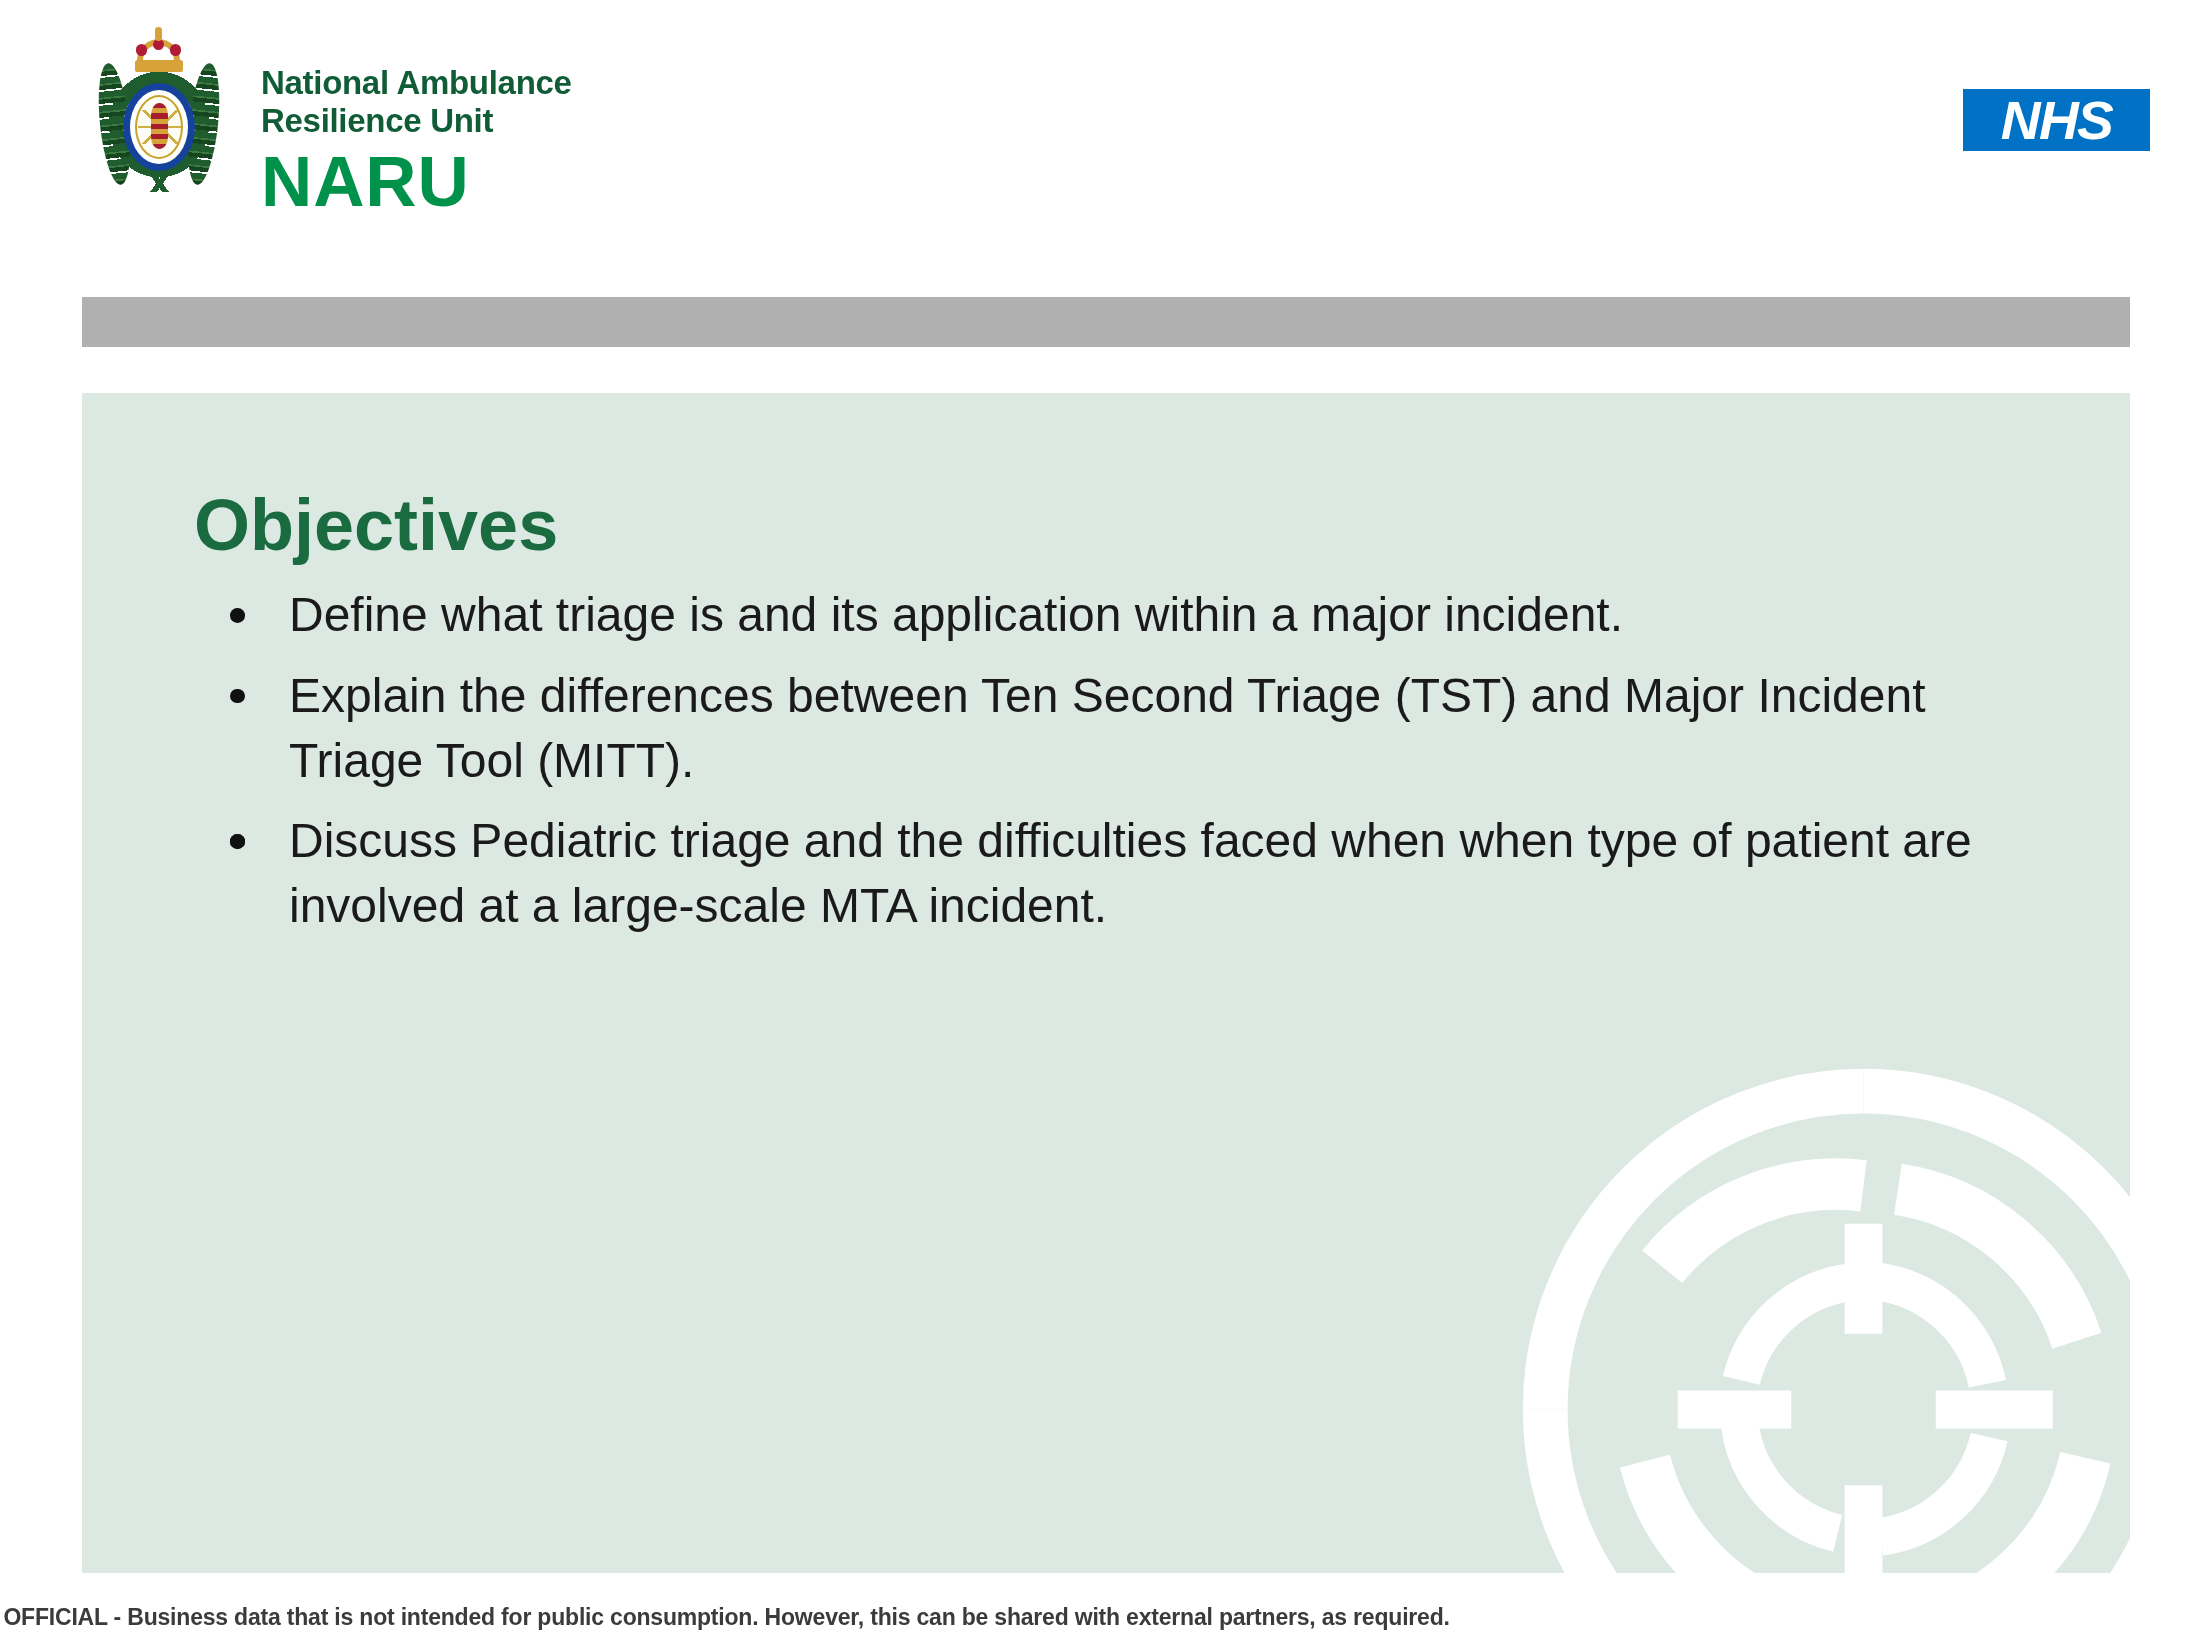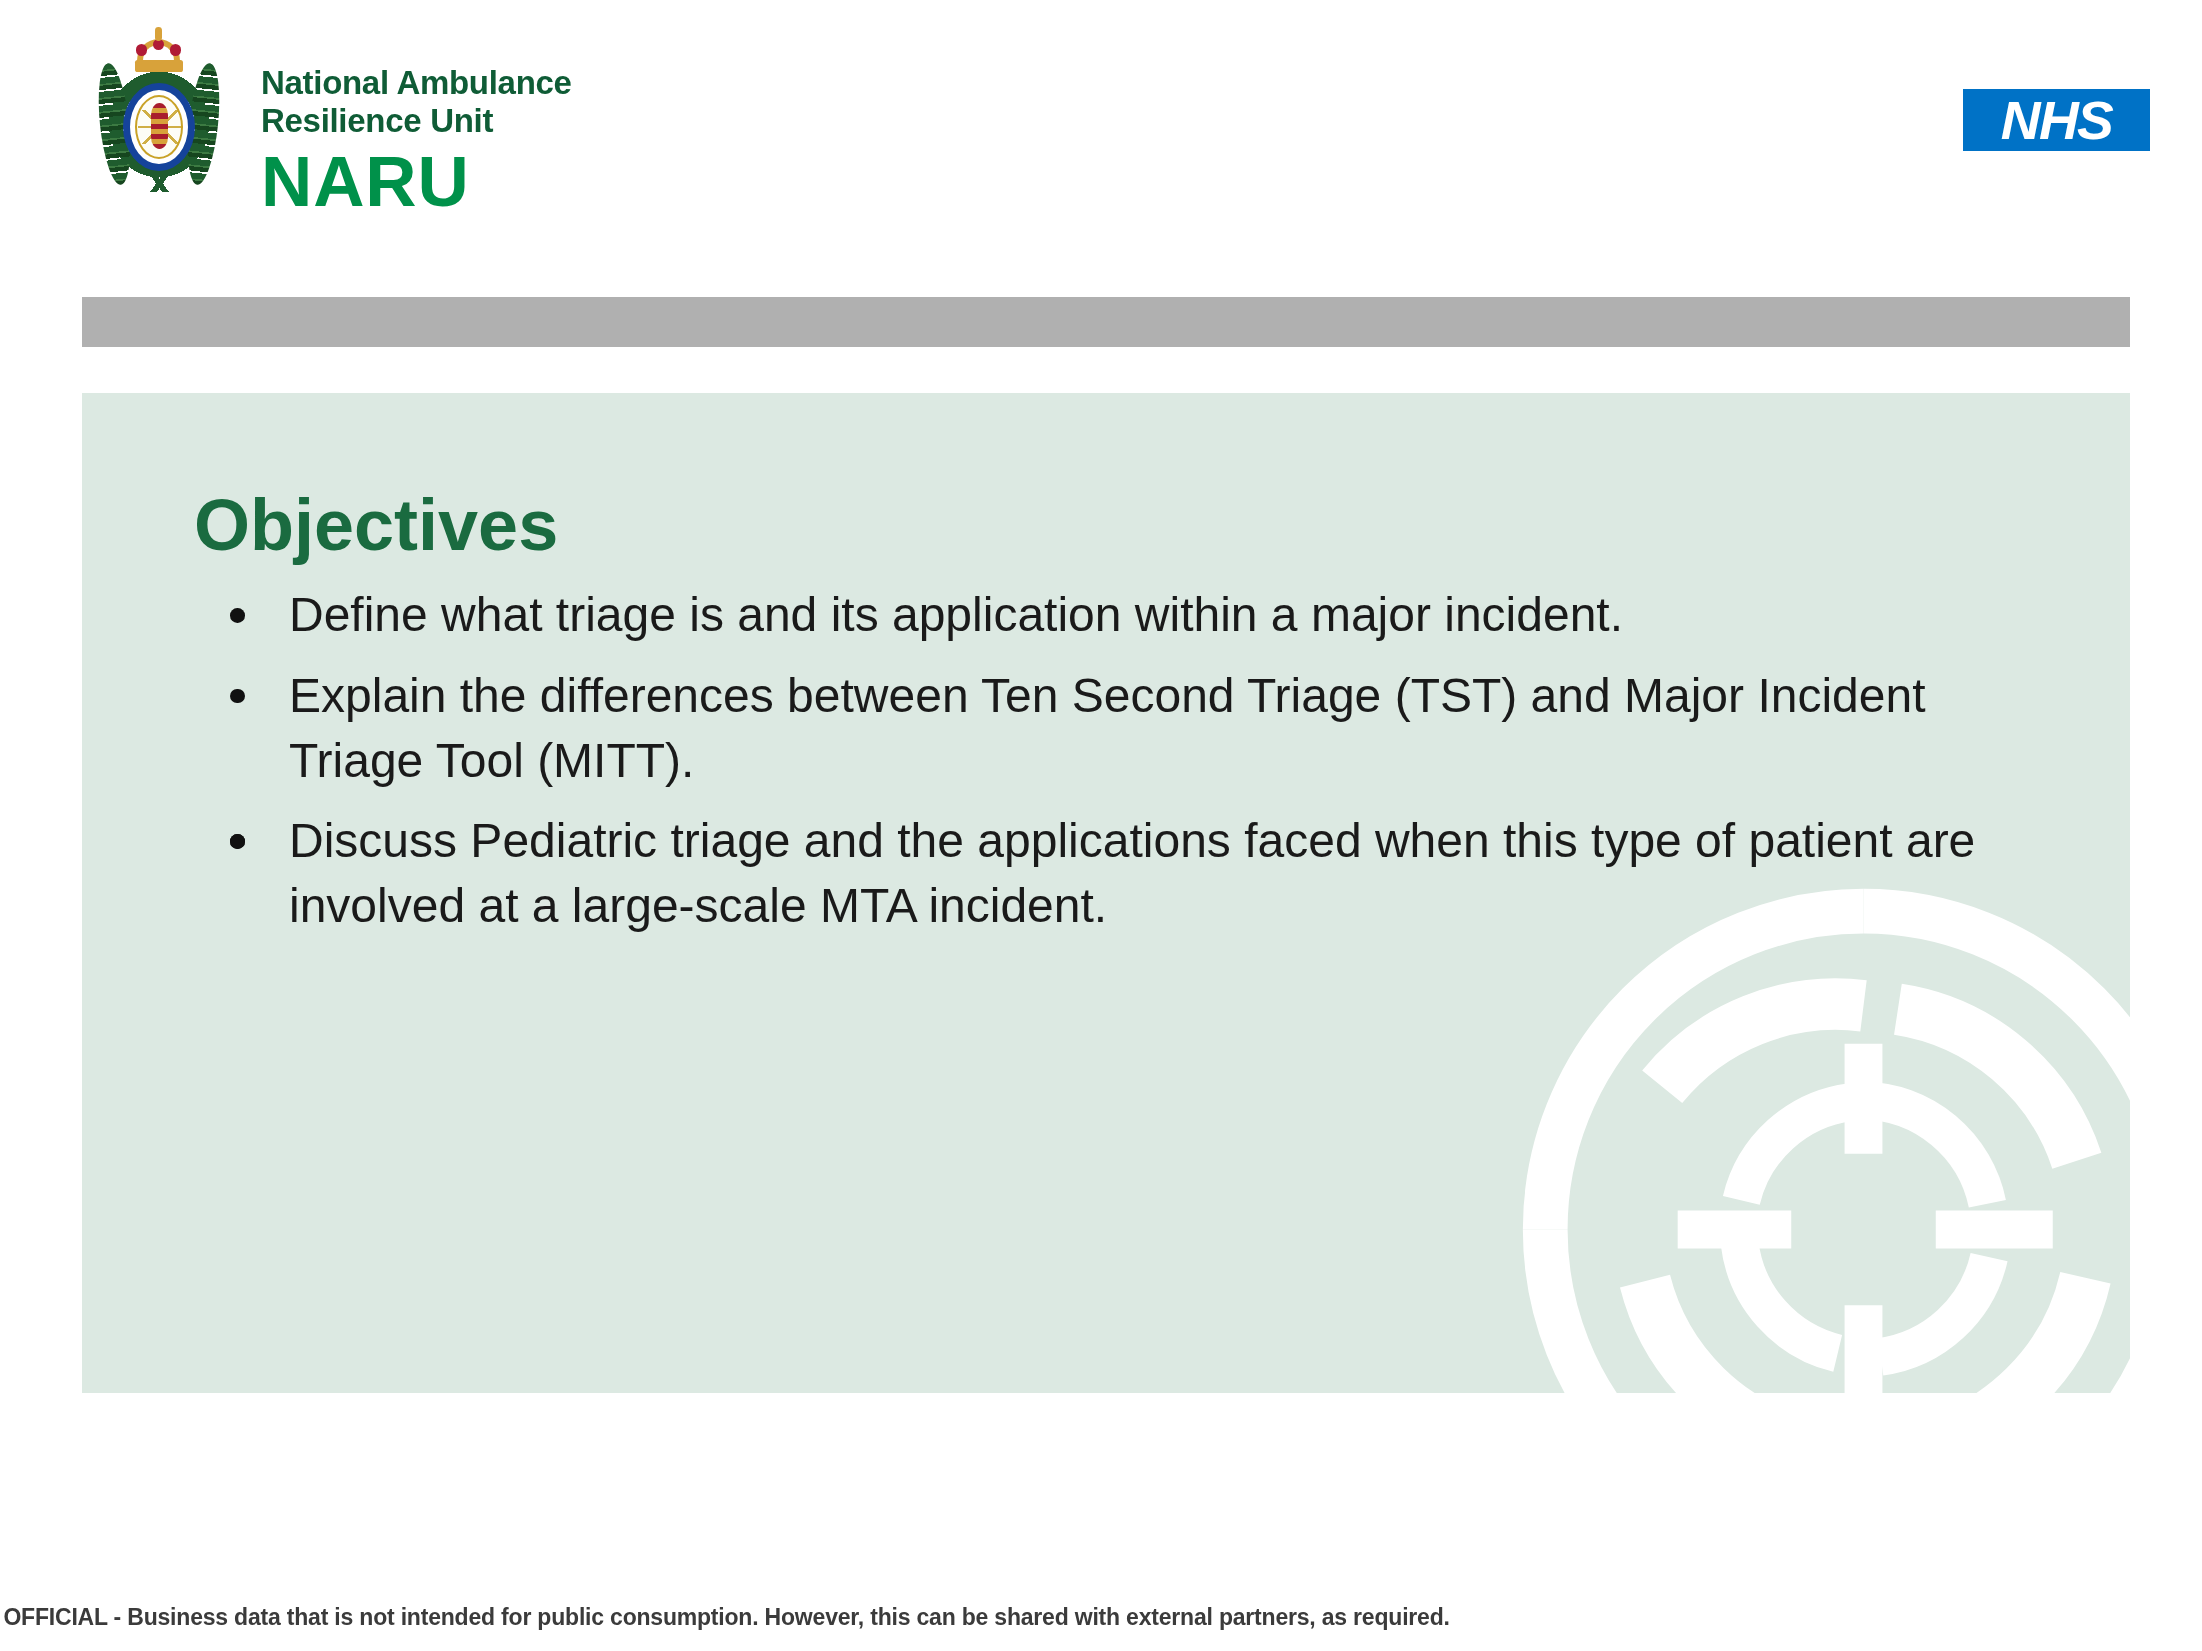--- a/index.html
+++ b/index.html
@@ -192,21 +192,21 @@
     position: absolute;
     left: 82px; top: 297px;
     width: 2048px; height: 50px;
     background: #b0b0b0;
   }
 
   
   #content-panel {
     position: absolute;
     left: 82px; top: 393px;
-    width: 2048px; height: 1000px;
+    width: 2048px; height: 1180px;
     background: #dce9e2;
     overflow: hidden;
   }
 
   
   #watermark {
     position: absolute;
     right: -112px;
     bottom: -215px;
     width: 757px; height: 757px;
@@ -351,20 +351,20 @@
       </li>
       <li>
         <span class="dot"></span>
         <span>Explain the differences between Ten Second Triage (TST) and Major Incident Triage Tool (MITT).</span>
       </li>
       <li>
         <span class="dot"></span>
       </li>
       <li>
         <span class="dot"></span>
-        <span>Discuss Pediatric triage and the applications faced when this type of patient are involved at a large-scale MTA incident.</span>
+        <span>Discuss Pediatric triage and the difficulties faced when when type of patient are involved at a large-scale MTA incident.</span>
       </li>
     </ul>
   </div>
 </div>
 
 <div id="footer">OFFICIAL - Business data that is not intended for public consumption. However, this can be shared with external partners, as required.</div>
 
 
 </body></html>

